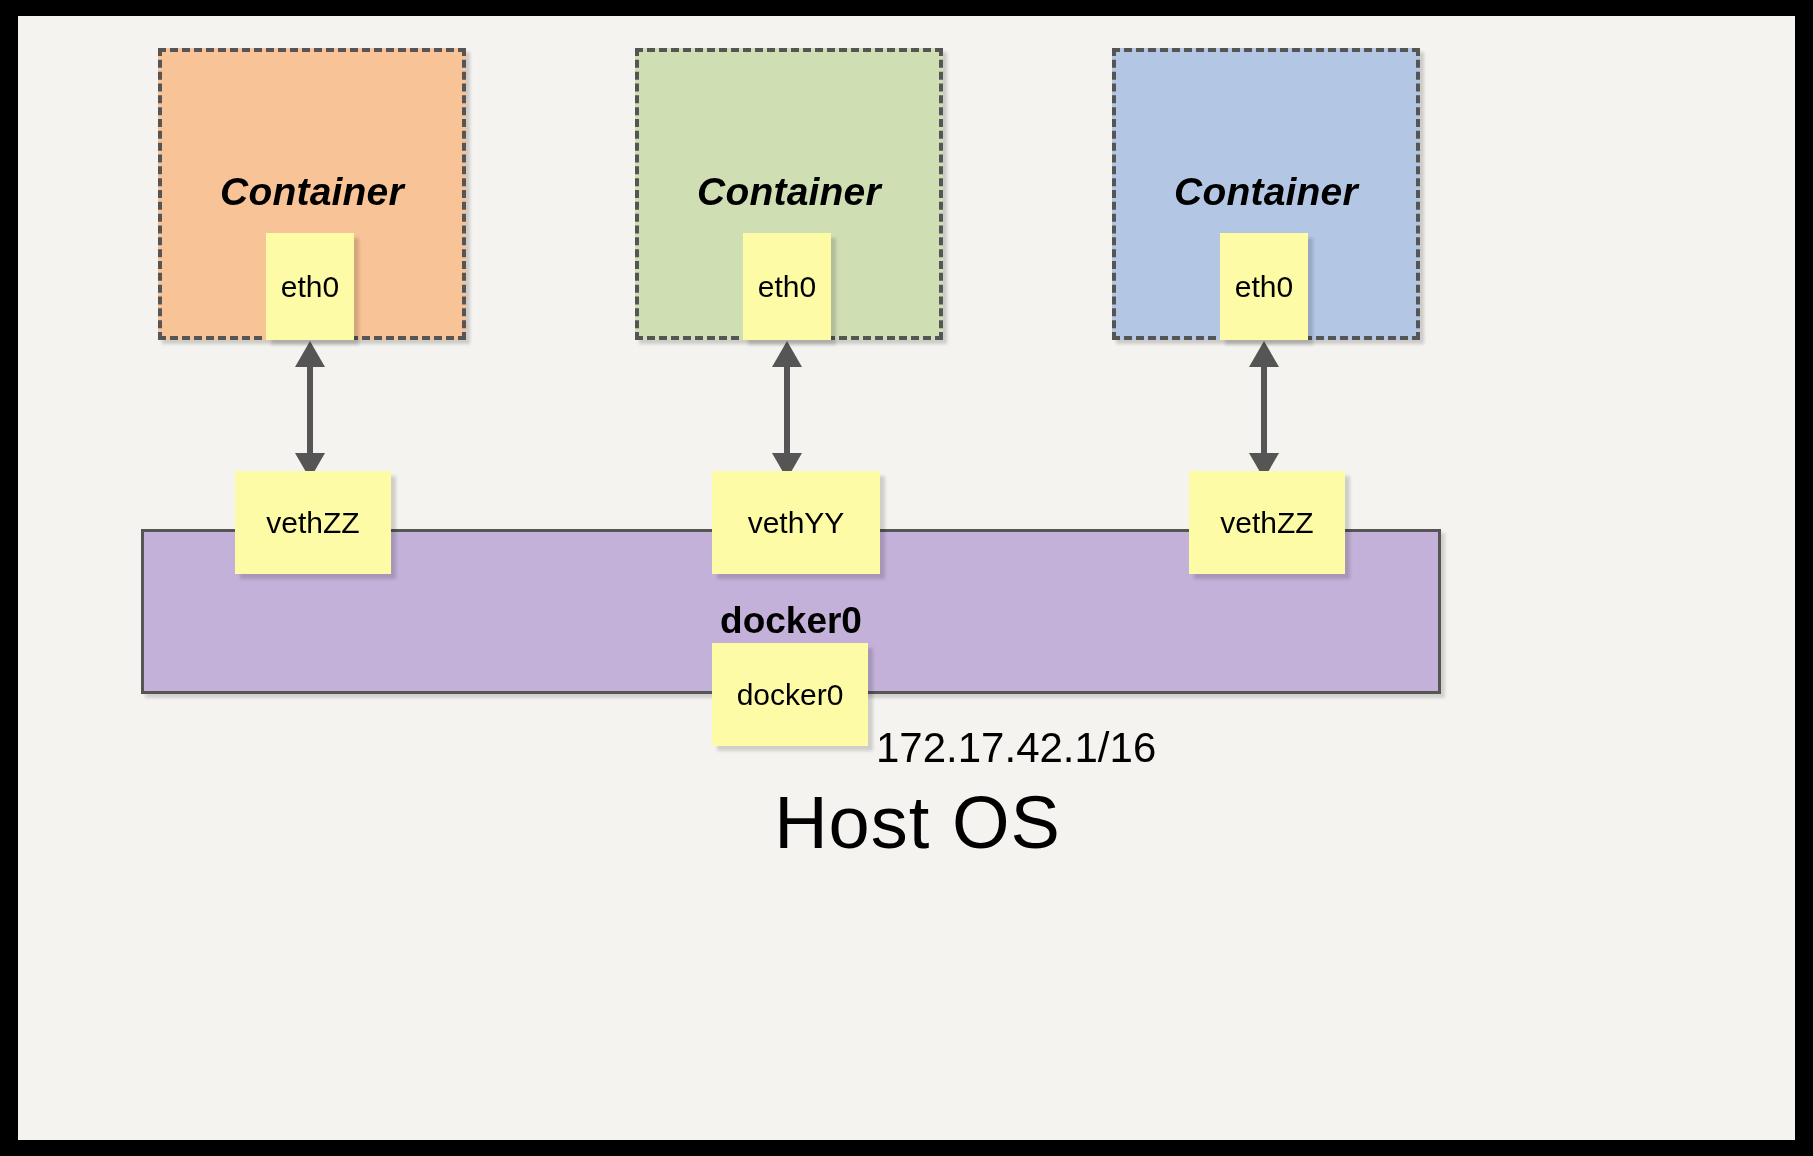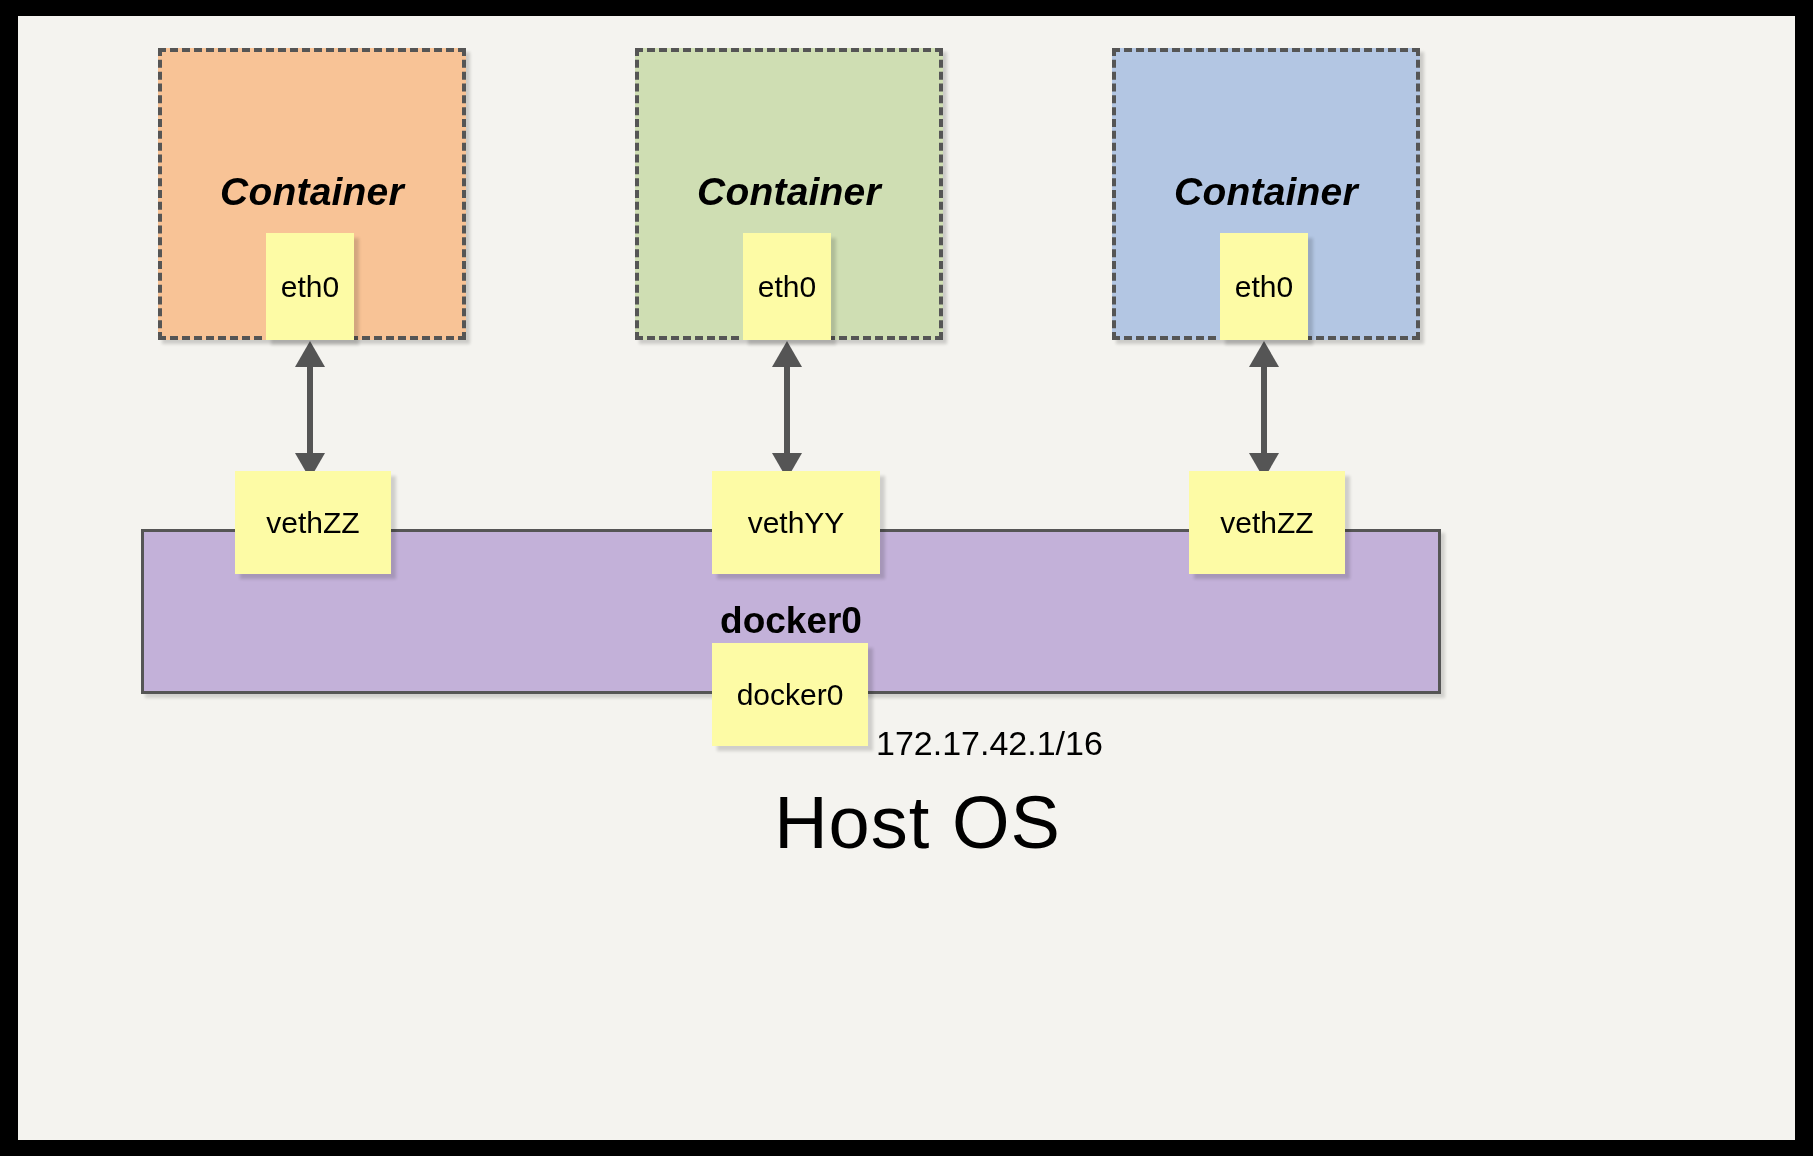--- a/index.html
+++ b/index.html
@@ -93,21 +93,21 @@
     top:68px;
     text-align:center;
     font-size:37px;
     font-weight:bold;
     color:#000000;
     z-index:4;
   }
 
   #ip-text{
     position:absolute;
-    font-size:34px;
+    font-size:42px;
     color:#000000;
     white-space:nowrap;
     z-index:7;
   }
 
   #host-os{
     position:absolute;
     left:0;right:0;
     text-align:center;
     font-size:74px;

